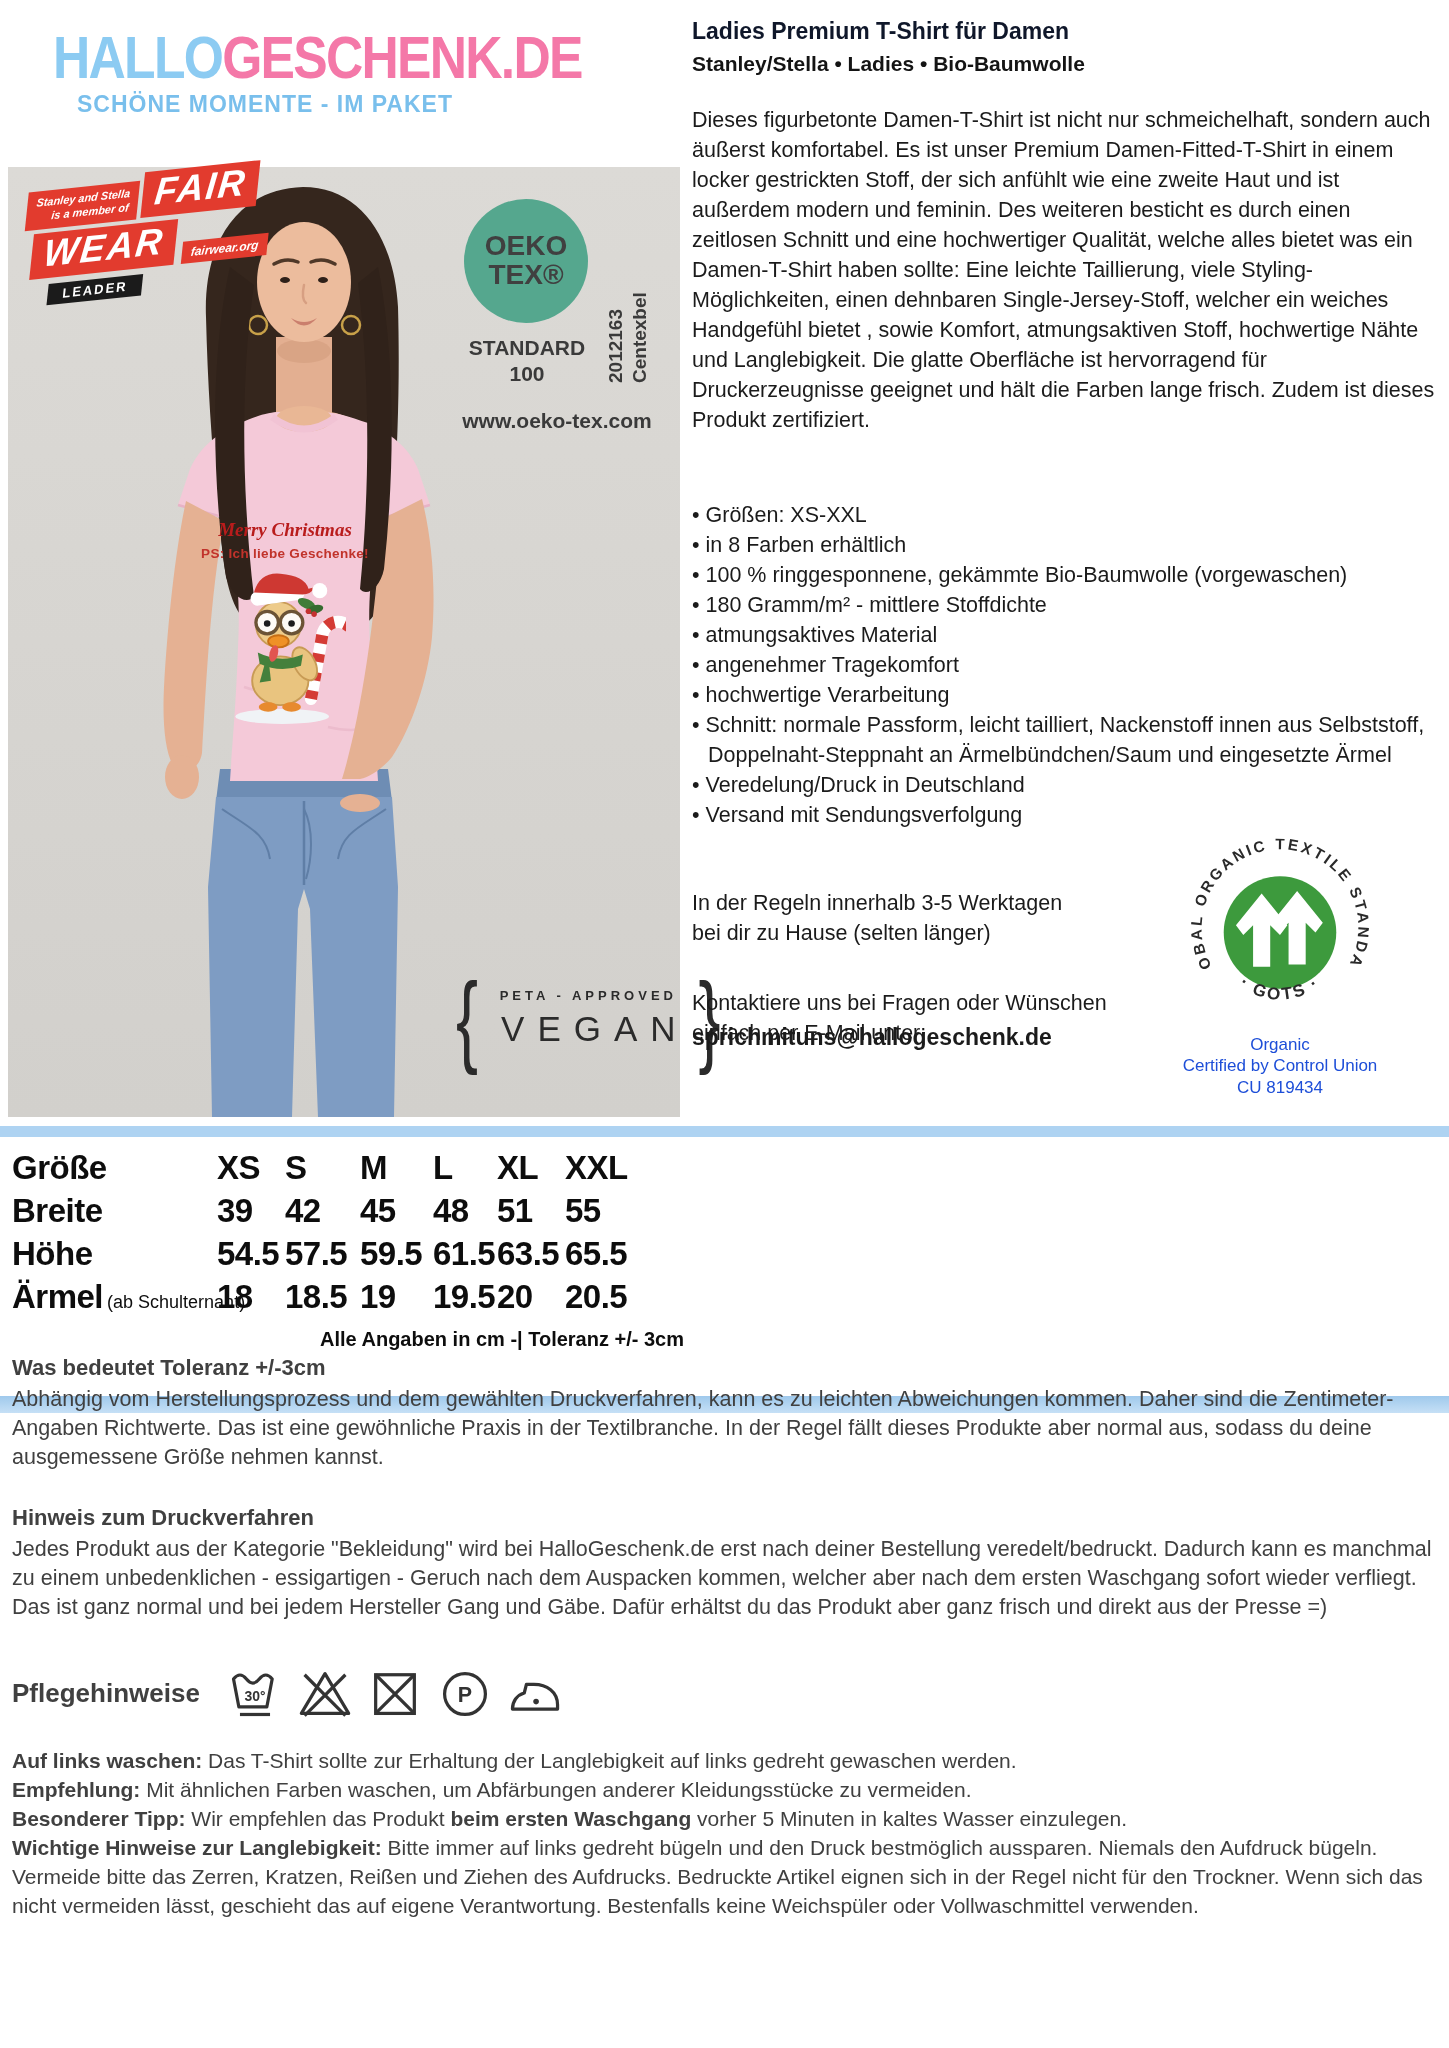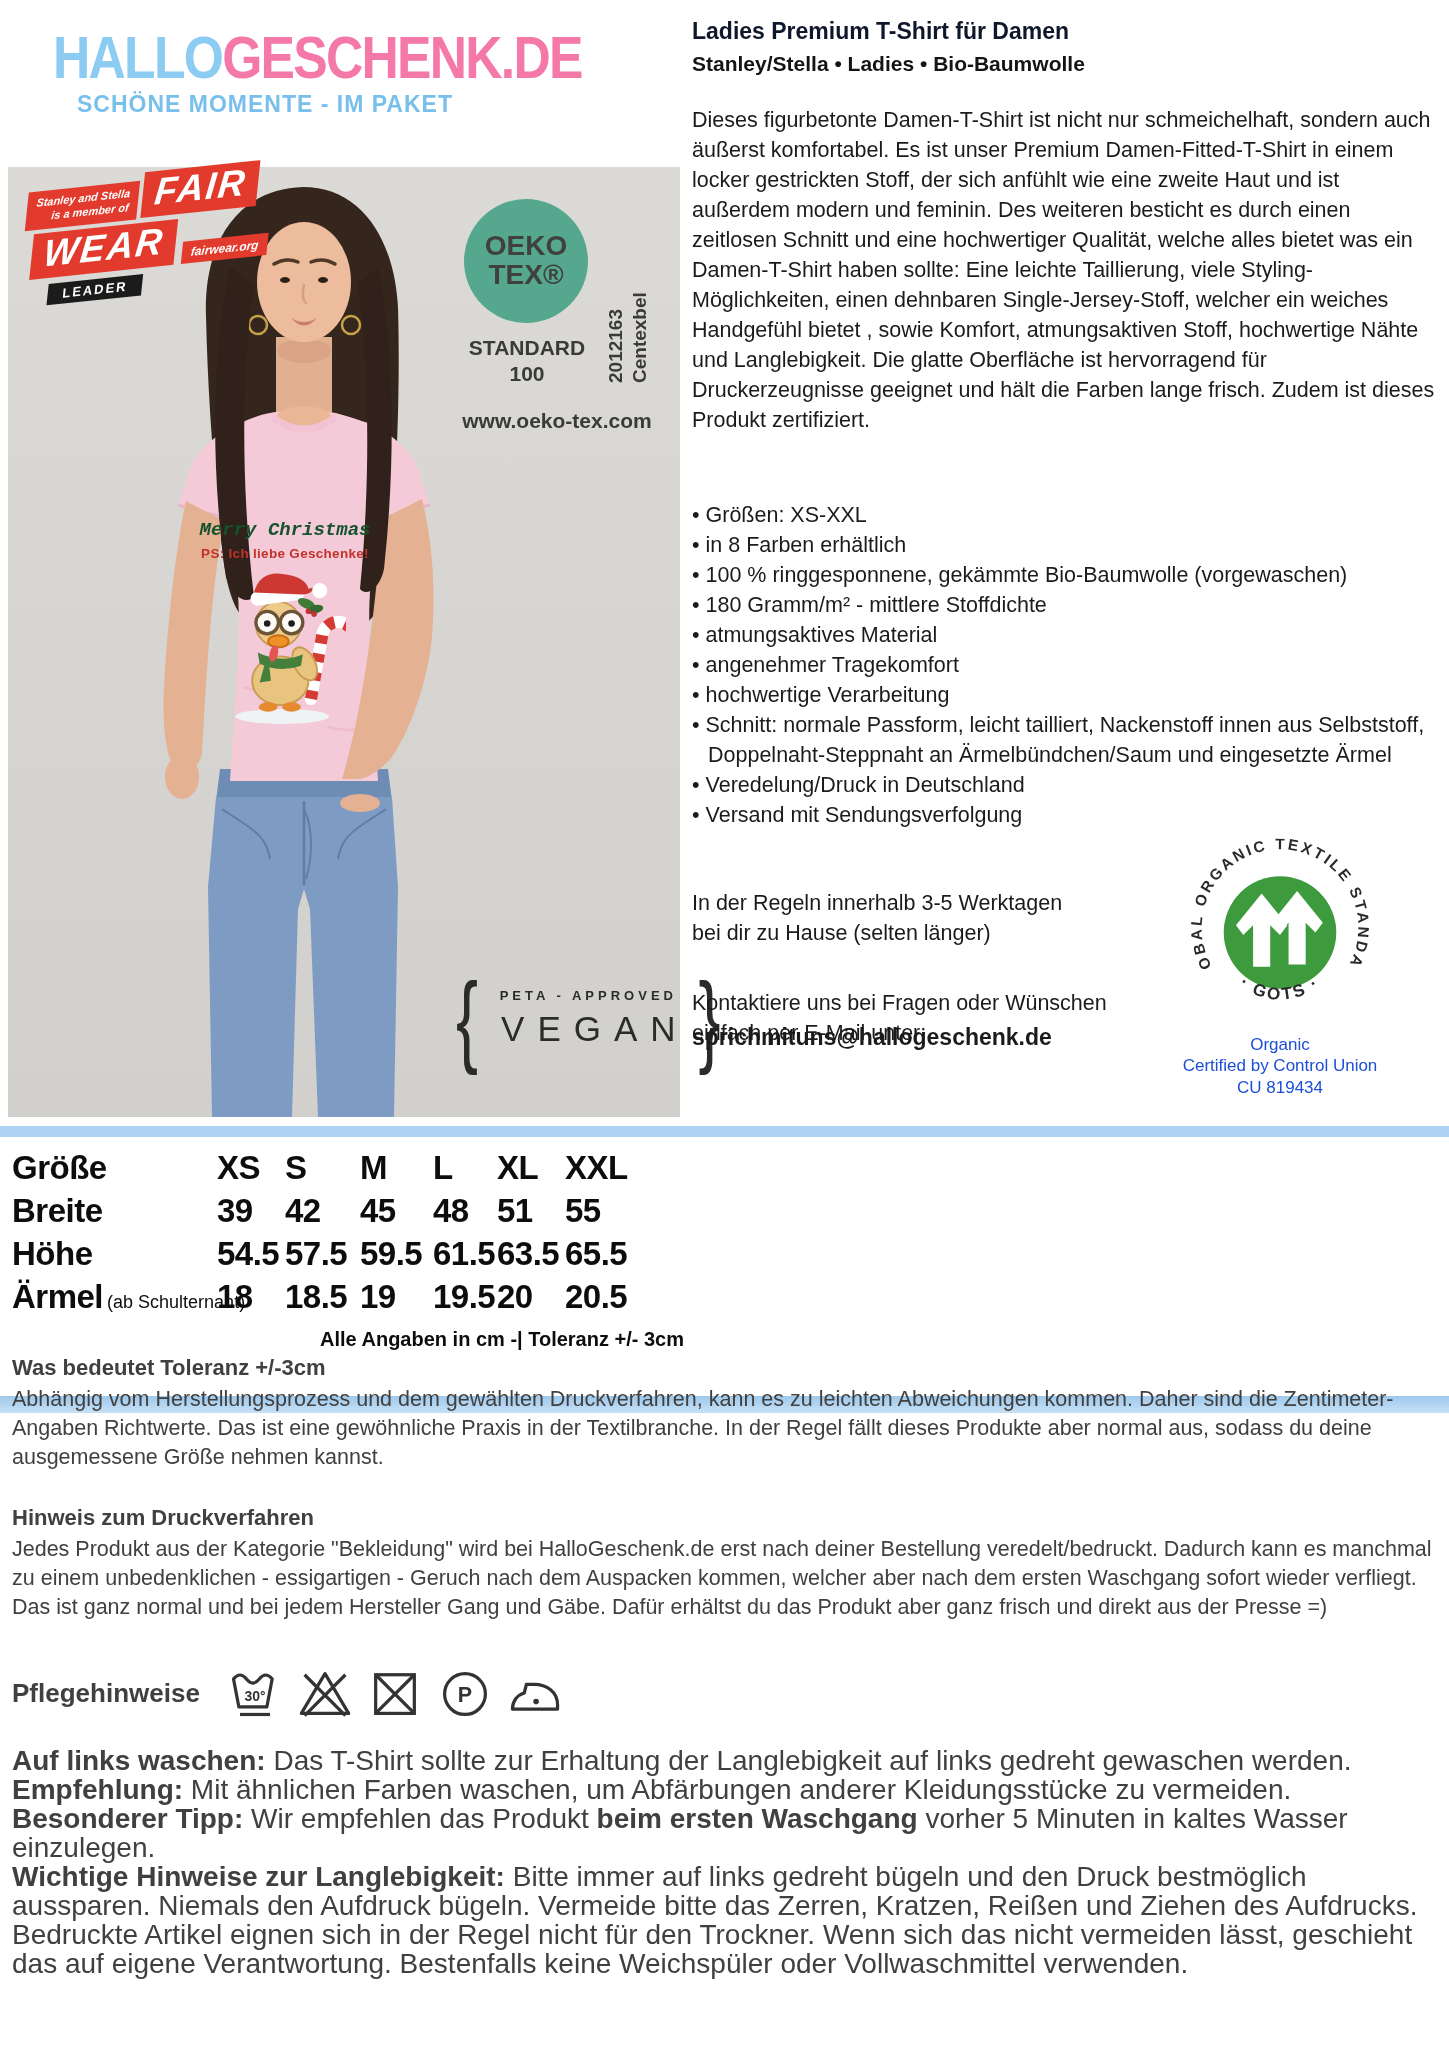--- a/index.html
+++ b/index.html
@@ -40,22 +40,22 @@
                  color:#404040; font-size:28px; font-weight:800; line-height:1.02; }
   .oeko-standard { position:absolute; left:0; top:150px; width:150px; text-align:center;
                    font-size:21px; font-weight:800; color:#3a3a3a; line-height:1.25; }
   .oeko-cert { position:absolute; left:152px; top:66px; height:132px; writing-mode:vertical-rl;
                transform:rotate(180deg); font-size:19px; font-weight:700; color:#3a3a3a; line-height:1.25; }
   .oeko-url { position:absolute; left:-2px; top:224px; width:214px; text-align:center;
               font-size:21px; font-weight:700; color:#3a3a3a; }
 
   
   .print { position:absolute; left:182px; top:352px; width:190px; text-align:center; }
-  .print-line1 { font-family:Liberation Mono, monospace; font-style:italic; font-weight:700;
-                 font-size:19px; color:#14532d; }
+  .print-line1 { font-family:Liberation Serif, serif; font-style:italic; font-weight:700;
+                 font-size:19px; color:#b91c1c; }
   .print-line2 { font-size:13.5px; font-weight:700; color:#C1332B; margin-top:5px; letter-spacing:0.3px; }
   .print svg { margin-top:4px; }
 
   
   .vegan { position:absolute; left:448px; top:818px; display:flex; align-items:center; color:#2b2b2b; }
   .vegan-brace { font-size:66px; font-weight:400; transform:scaleY(1.55); line-height:1; }
   .vegan-mid { text-align:center; margin:0 10px; }
   .vegan-approved { font-size:13px; font-weight:600; letter-spacing:4px; white-space:nowrap; }
   .vegan-word { font-size:35px; font-weight:500; letter-spacing:13px; padding-left:13px; margin-top:6px; }
 
@@ -85,21 +85,21 @@
 
   
   .info { position:absolute; left:12px; top:1355px; width:1432px; color:#404040; }
   .info h3 { font-size:22px; font-weight:700; }
   .info p.body { font-size:21.5px; line-height:29px; margin-top:4px; }
   .sec2 { margin-top:33px; }
   .care-row { display:flex; align-items:center; gap:12px; margin-top:40px; height:62px; }
   .care-heading { font-size:26px; font-weight:700; margin-right:14px; }
   .care-row svg { flex:none; }
   .care-lines { margin-top:22px; }
-  .care-lines p { font-size:28px; line-height:29px; }
+  .care-lines p { font-size:21px; line-height:29px; }
   .icon-label { font-weight:700; }
 
   b { font-weight:700; }
 </style>
 </head>
 <body>
 
 <div class="page">
 
   <div class="logo-wrap">

